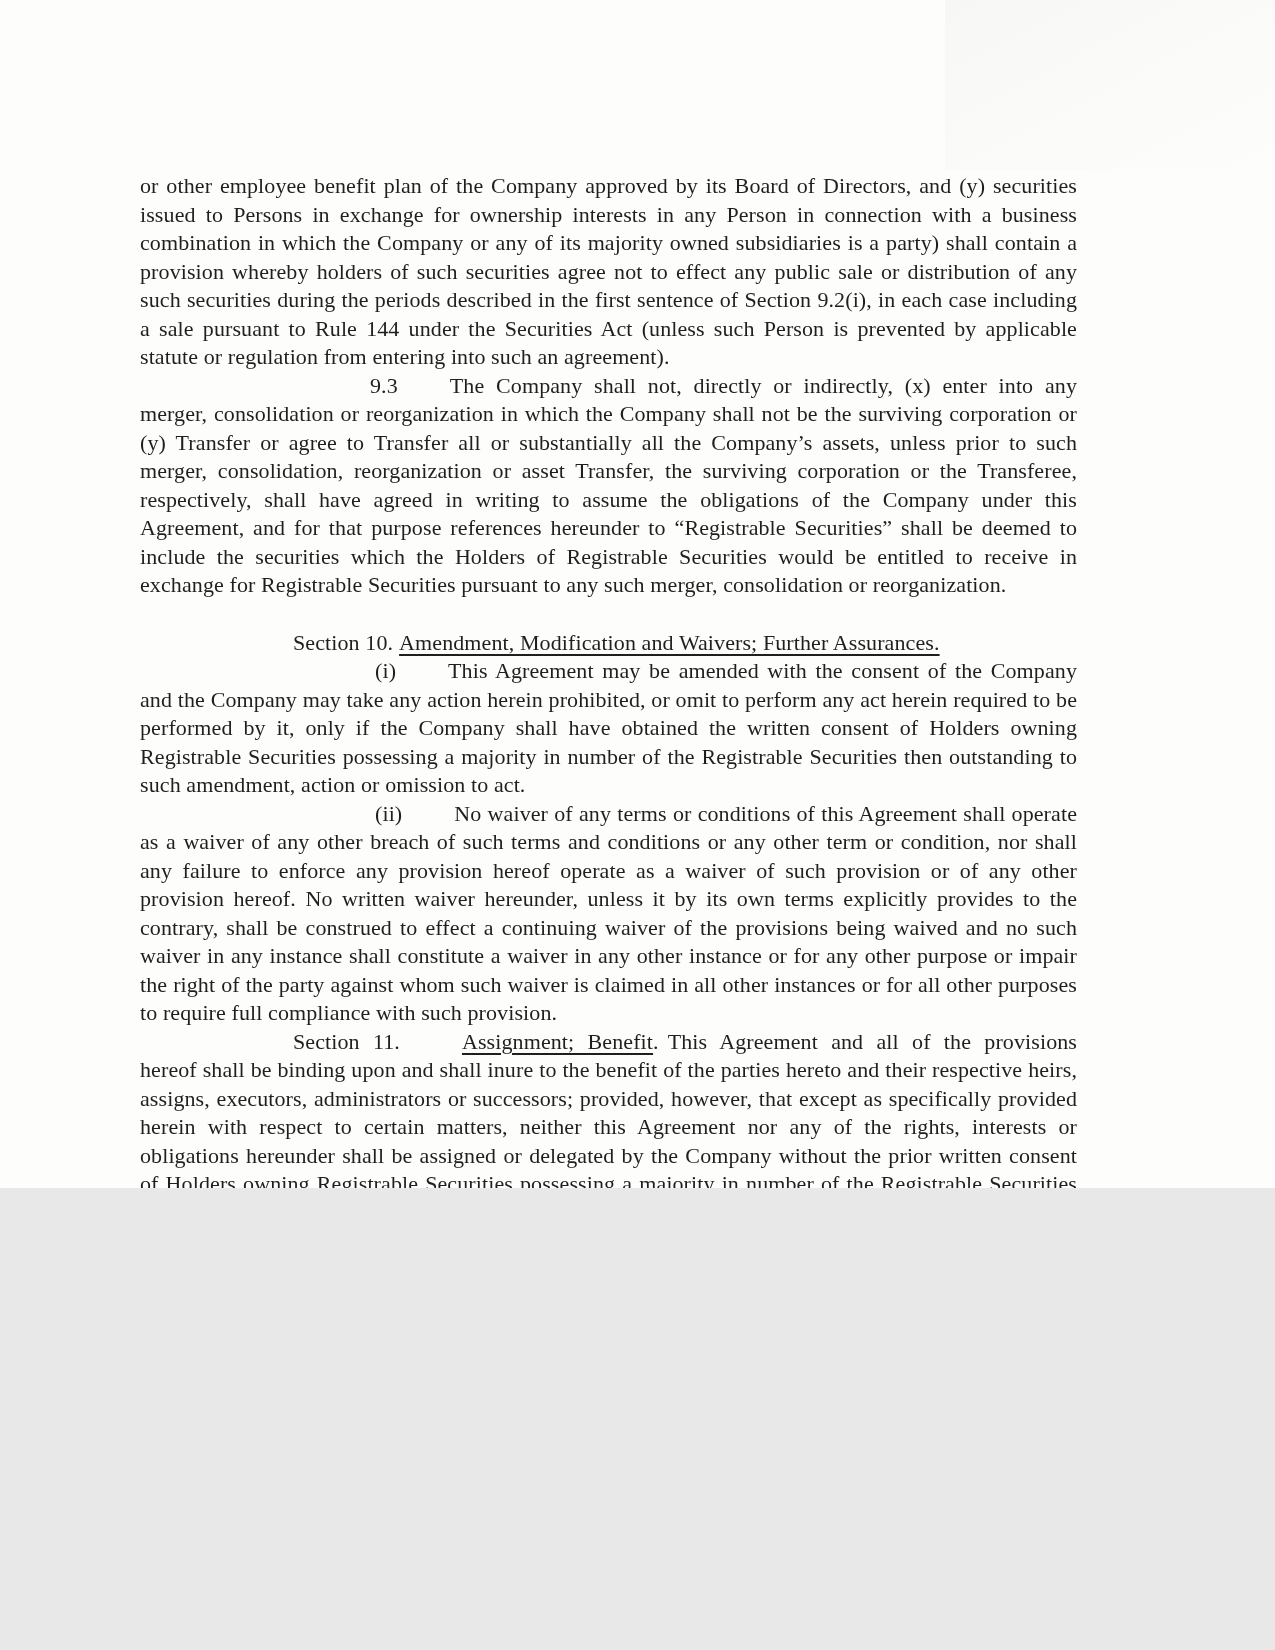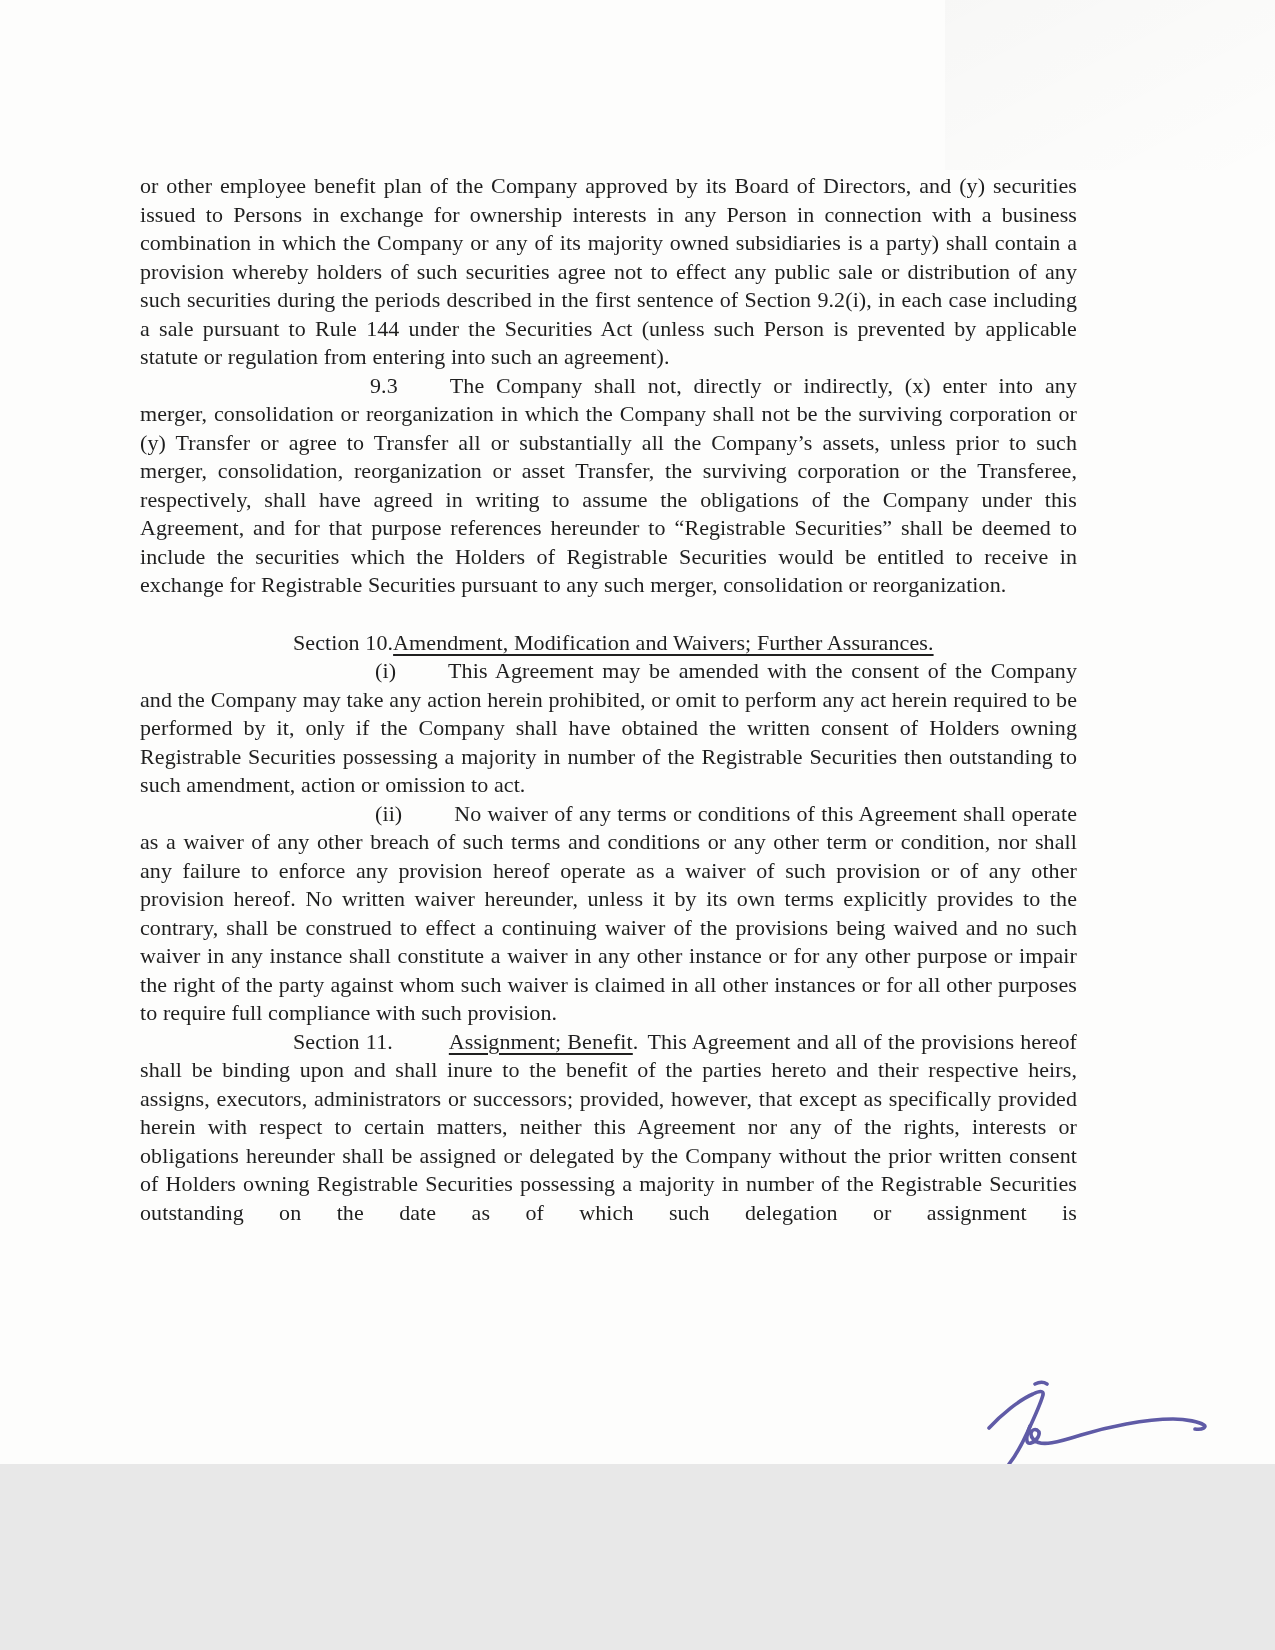--- a/index.html
+++ b/index.html
@@ -1,19 +1,19 @@
 <!DOCTYPE html>
 <html><head>
 <meta charset="utf-8">
 <style>
   html, body { margin: 0; padding: 0; background: #e8e8e8; }
   .page {
     position: relative;
     width: 1275px;
-    height: 1464px;
+    height: 1188px;
     margin: 0 auto;
     background: #fdfdfc;
     font-family: "Liberation Serif", serif;
     color: #1f1f1f;
     overflow: hidden;
   }
   .corner-tint {
     position: absolute; right: 0; top: 0; width: 330px; height: 170px;
     background: linear-gradient(to bottom right, rgba(0,0,0,0.022), rgba(0,0,0,0));
     pointer-events: none;
@@ -38,20 +38,21 @@
   .p-i   { text-indent: 235px; margin-top: 21px; }
   .p-ii  { text-indent: 235px; margin-top: 37px; }
   .p-s11 { text-indent: 153px; margin-top: 22px; text-align-last: justify; }
   .pnum    { margin-right: 52px; }
   .hlabel  { }
   .s11label{ margin-right: 56px; }
   .underlined {
     text-decoration: underline;
     text-decoration-thickness: 1.5px;
     text-underline-offset: 3.5px;
+    margin-left: 6px;
   }
   .s11body { margin-left: 9px; margin-top: 44px; }
   .signature {
     position: absolute;
     left: 975px;
     top: 1378px;
     width: 250px;
     height: 100px;
   }
   .pagenum {

